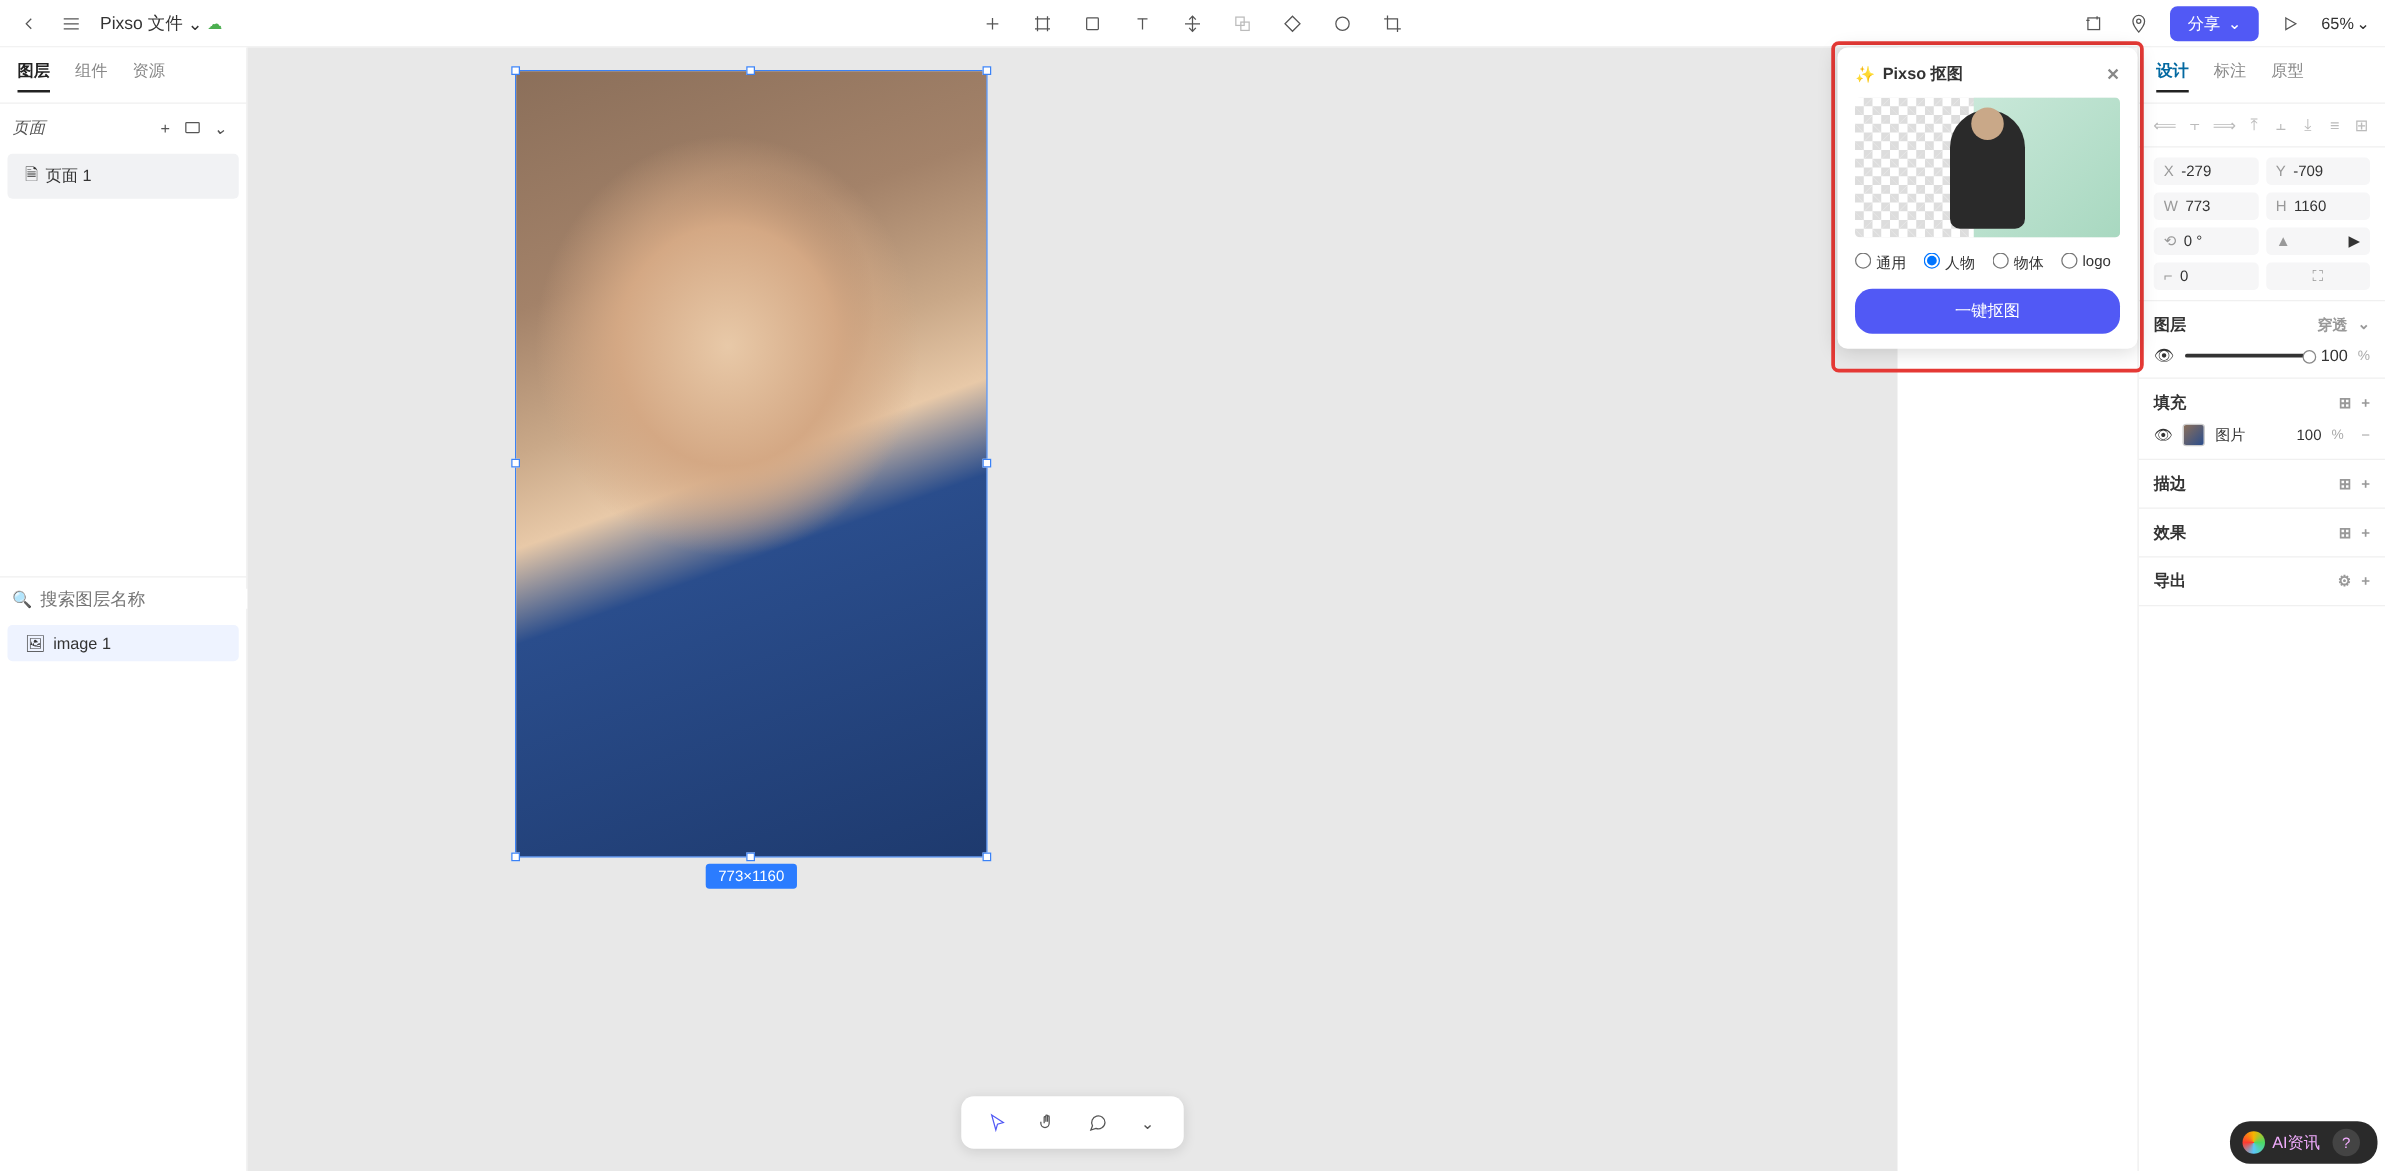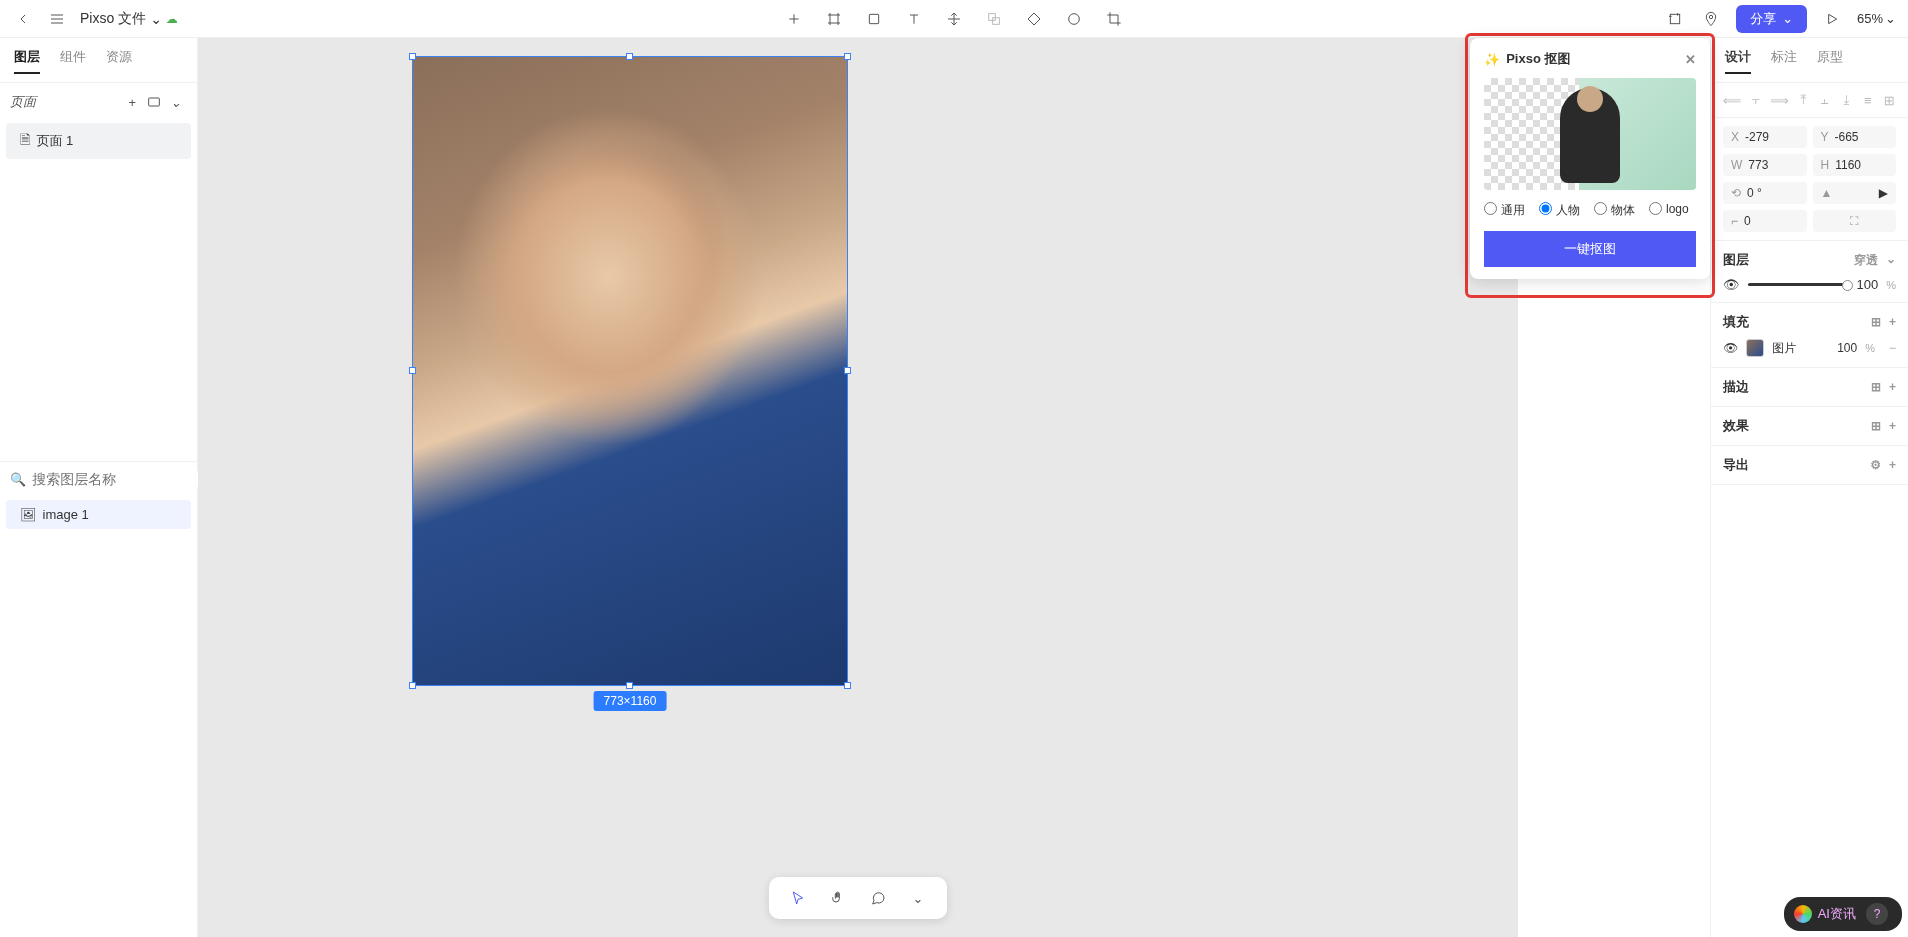--- a/index.html
+++ b/index.html
@@ -24,21 +24,21 @@
 .lp-tab.active { color: #222; font-weight: 600; border-bottom: 2px solid #222; }
 .pages-hdr { display: flex; align-items: center; padding: 8px 10px; font-size: 13px; color: #555; font-style: italic; }
 .pages-hdr .spacer { flex: 1; }
 .page-item { display: flex; align-items: center; gap: 6px; padding: 7px 14px; background: #f1f2f4; margin: 2px 6px; border-radius: 4px; font-size: 13px; }
 .search-row { display: flex; align-items: center; padding: 6px 10px; border-top: 1px solid #f0f0f0; margin-top: 300px; }
 .search-row input { flex: 1; border: none; outline: none; font-size: 14px; color: #888; }
 .layer-item { display: flex; align-items: center; gap: 6px; padding: 7px 14px; background: #eef3ff; margin: 4px 6px; border-radius: 4px; font-size: 13px; }
 
 
 .canvas { position: absolute; top: 38px; left: 198px; right: 390px; bottom: 0; background: #e8e8e8; overflow: hidden; }
-.sel-box { position: absolute; left: 214px; top: 18px; width: 436px; height: 630px; border: 1px solid #3b82f6; }
+.sel-box { position: absolute; left: 214px; top: 18px; width: 378px; height: 630px; border: 1px solid #3b82f6; }
 .handle { position: absolute; width: 7px; height: 7px; background: #fff; border: 1px solid #3b82f6; }
 .h-tl { left: -4px; top: -4px; } .h-tr { right: -4px; top: -4px; }
 .h-bl { left: -4px; bottom: -4px; } .h-br { right: -4px; bottom: -4px; }
 .h-tm { left: 50%; top: -4px; margin-left: -4px; } .h-bm { left: 50%; bottom: -4px; margin-left: -4px; }
 .h-ml { left: -4px; top: 50%; margin-top: -4px; } .h-mr { right: -4px; top: 50%; margin-top: -4px; }
 .img-placeholder { width: 100%; height: 100%; background: linear-gradient(160deg,#8b6f5a 0%,#a38269 25%,#c9a888 40%,#e8c9a8 50%,#2a4d8c 60%,#1e3a6e 100%); position: relative; overflow: hidden; }
 .img-placeholder::before { content:""; position:absolute; inset:0; background: radial-gradient(ellipse 220px 240px at 45% 35%, #e8c9a8 0%, #d4a884 40%, transparent 70%), radial-gradient(ellipse 180px 200px at 50% 30%, #6b4e3d 0%, transparent 55%); }
 .dim-badge { position: absolute; left: 50%; transform: translateX(-50%); bottom: -26px; background: #2b7cff; color: #fff; font-size: 12px; padding: 3px 10px; border-radius: 3px; white-space: nowrap; }
 
 
@@ -48,27 +48,27 @@
 .popup { position: absolute; top: 38px; right: 198px; width: 240px; background: #fff; border-radius: 8px; box-shadow: 0 2px 16px rgba(0,0,0,.15); padding: 12px 14px; z-index: 50; }
 .popup-hl { position: absolute; top: 33px; right: 193px; width: 250px; height: 265px; border: 3px solid #e53935; border-radius: 6px; z-index: 49; pointer-events: none; }
 .pop-hdr { display: flex; align-items: center; gap: 6px; font-weight: 600; font-size: 13px; margin-bottom: 10px; }
 .pop-hdr .close { margin-left: auto; cursor: pointer; color: #888; }
 .pop-preview { width: 100%; height: 112px; border-radius: 4px; background-image: linear-gradient(45deg,#ddd 25%,transparent 25%),linear-gradient(-45deg,#ddd 25%,transparent 25%),linear-gradient(45deg,transparent 75%,#ddd 75%),linear-gradient(-45deg,transparent 75%,#ddd 75%); background-size: 14px 14px; background-position: 0 0,0 7px,7px -7px,-7px 0; position: relative; overflow: hidden; }
 .pop-preview::after { content:""; position:absolute; right:0; top:0; bottom:0; width:55%; background: linear-gradient(135deg,#c9e8d9 0%,#a8d8c0 100%); }
 .person-silh { position:absolute; left:50%; top:10px; width:60px; height:95px; transform:translateX(-50%); background:#2a2a2a; border-radius:30px 30px 8px 8px; z-index:2; }
 .person-silh::before { content:""; position:absolute; left:50%; top:-2px; width:26px; height:26px; background:#c9a888; border-radius:50%; transform:translateX(-50%); }
 .radios { display: flex; gap: 14px; margin: 12px 0; font-size: 12px; }
 .radios label { display: flex; align-items: flex-start; gap: 4px; cursor: pointer; }
-.action-btn { width: 100%; background: #5159f5; color: #fff; border: none; border-radius: 0; padding: 9px 0; font-size: 13px; cursor: pointer; }
+.action-btn { width: 100%; background: #5159f5; color: #fff; border: none; border-radius: 14px; padding: 9px 0; font-size: 13px; cursor: pointer; }
 
 
 .right-panel { position: absolute; top: 38px; right: 0; width: 198px; bottom: 0; border-left: 1px solid #eee; background: #fff; overflow-y: auto; }
 .rp-tabs { display: flex; gap: 20px; padding: 10px 14px 8px; border-bottom: 1px solid #f0f0f0; }
 .rp-tab { font-size: 13px; color: #888; cursor: pointer; padding-bottom: 6px; }
-.rp-tab.active { color: #404040; font-weight: 600; border-bottom: 2px solid #222; }
+.rp-tab.active { color: #0369a1; font-weight: 600; border-bottom: 2px solid #222; }
 .align-row { display: flex; gap: 8px; padding: 8px 12px; border-bottom: 1px solid #f0f0f0; }
 .align-row .ab { width: 18px; height: 18px; color: #bbb; display:flex; align-items:center; justify-content:center; }
 .prop-grid { padding: 8px 12px; display: grid; grid-template-columns: 1fr 1fr; gap: 6px; border-bottom: 1px solid #f0f0f0; }
 .prop-cell { display: flex; align-items: center; background: #f6f6f7; border-radius: 4px; padding: 4px 8px; font-size: 12px; }
 .prop-cell .lbl { color: #999; margin-right: 6px; }
 .sect { padding: 10px 12px; border-bottom: 1px solid #f0f0f0; }
 .sect-hdr { display: flex; align-items: center; font-size: 13px; font-weight: 600; }
 .sect-hdr .acts { margin-left: auto; display: flex; gap: 8px; color: #999; font-size: 12px; }
 .opacity-row { display: flex; align-items: center; gap: 8px; margin-top: 8px; }
 .slider { flex: 1; height: 3px; background: #333; position: relative; border-radius: 2px; }
@@ -308,21 +308,21 @@
     <div class="ab">≡</div>
     <div class="ab">⊞</div>
   </div>
   <div class="prop-grid">
     <div class="prop-cell">
         <span class="lbl">X</span>
         <span>-279</span>
       </div>
     <div class="prop-cell">
         <span class="lbl">Y</span>
-        <span>-665</span>
+        <span>-709</span>
       </div>
     <div class="prop-cell">
         <span class="lbl">W</span>
         <span>773</span>
       </div>
     <div class="prop-cell">
         <span class="lbl">H</span>
         <span>1160</span>
       </div>
     <div class="prop-cell">

